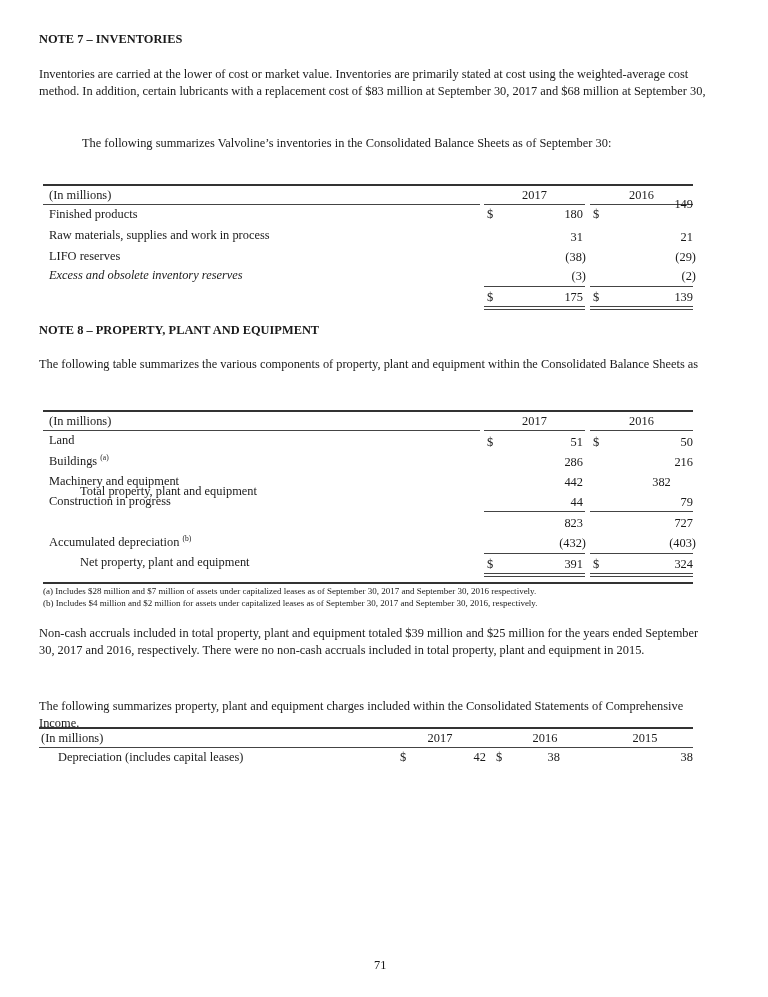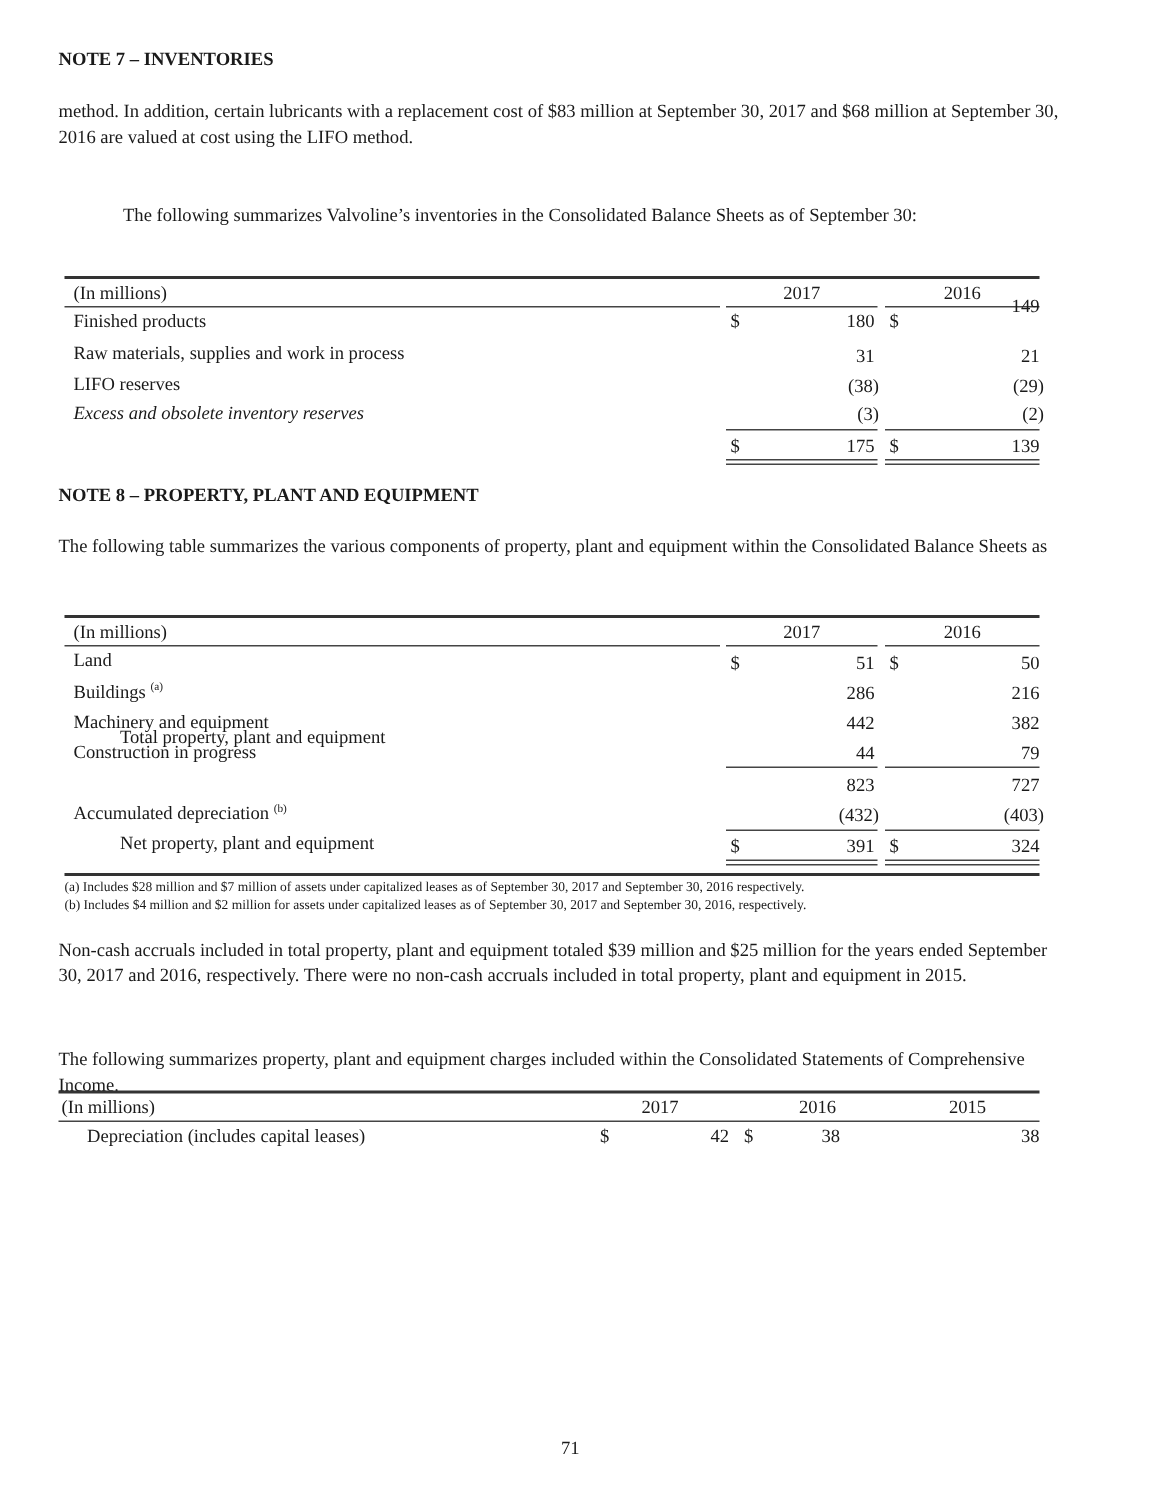--- a/index.html
+++ b/index.html
@@ -19,22 +19,22 @@
     .c { text-align: center; }
     sup { font-size: 7.5px; vertical-align: 5px; }
     .fn { font-size: 9px; }
   </style>
 </head>
 <body>
 
 <div class="abs note-title" style="left:39px; top:32px;">NOTE 7 – INVENTORIES</div>
 
 <div class="abs para" style="top:66px;">
+  <div>Inventories are carried at the lower of cost or market value. Inventories are primarily stated at cost using the weighted-average cost</div>
   <div>method. In addition, certain lubricants with a replacement cost of $83 million at September 30, 2017 and $68 million at September 30,</div>
-  <div>2016 are valued at cost using the LIFO method.</div>
 </div>
 
 <div class="abs para" style="top:135px;margin-left:43px;">The following summarizes Valvoline’s inventories in the Consolidated Balance Sheets as of September 30:</div>
 
 <div>
   <div class="rule" style="left:43px; top:184px; width:650px;"></div>
   <div class="cell" style="left:49px; top:188px;">(In millions)</div>
   <div class="cell c" style="left:484px; top:188px; width:101px;">2017</div>
   <div class="cell c" style="left:590px; top:188px; width:103px;">2016</div>
   <div class="rule thin" style="left:43px; top:204px; width:437px;"></div>
@@ -99,21 +99,21 @@
     <div class="cell r" style="left:630px; top:435px; width:63px;">50</div>
   </div>
   <div>
     <div class="cell" style="left:49px; top:453px;"><span>Buildings</span> <sup>(a)</sup></div>
     <div class="cell r" style="left:520px; top:455px; width:63px;">286</div>
     <div class="cell r" style="left:630px; top:455px; width:63px;">216</div>
   </div>
   <div>
     <div class="cell" style="left:49px; top:474px;">Machinery and equipment</div>
     <div class="cell r" style="left:520px; top:475px; width:63px;">442</div>
-    <div class="cell r" style="left:630px; top:475px; width:63px;">382</div>
+    <div class="cell r" style="left:630px; top:475px; width:63px;text-align:center;">382</div>
   </div>
   <div>
     <div class="cell" style="left:49px; top:494px;">Construction in progress</div>
     <div class="cell r" style="left:520px; top:495px; width:63px;">44</div>
     <div class="cell r" style="left:630px; top:495px; width:63px;">79</div>
   </div>
   <div class="rule thin" style="left:484px; top:511px; width:101px;"></div>
   <div class="rule thin" style="left:590px; top:511px; width:103px;"></div>
   <div>
     <div class="cell" style="left:80px; top:484px;">Total property, plant and equipment</div>

